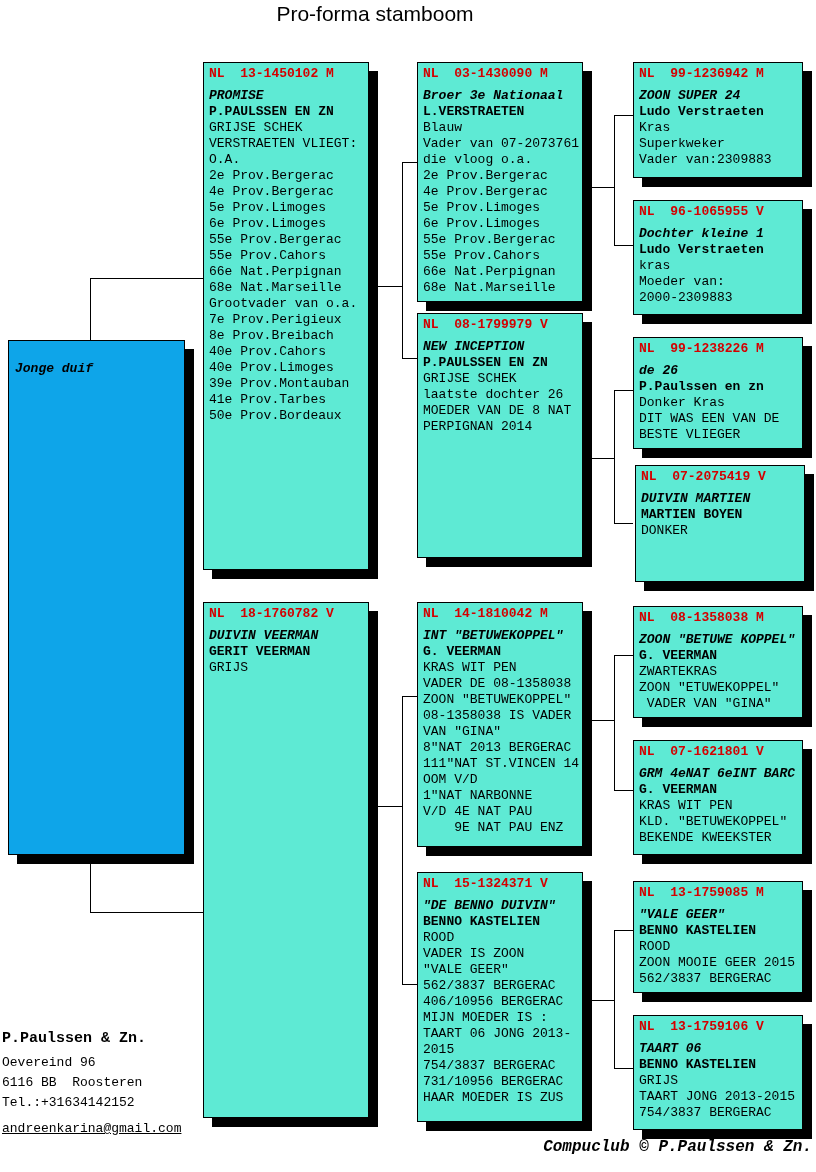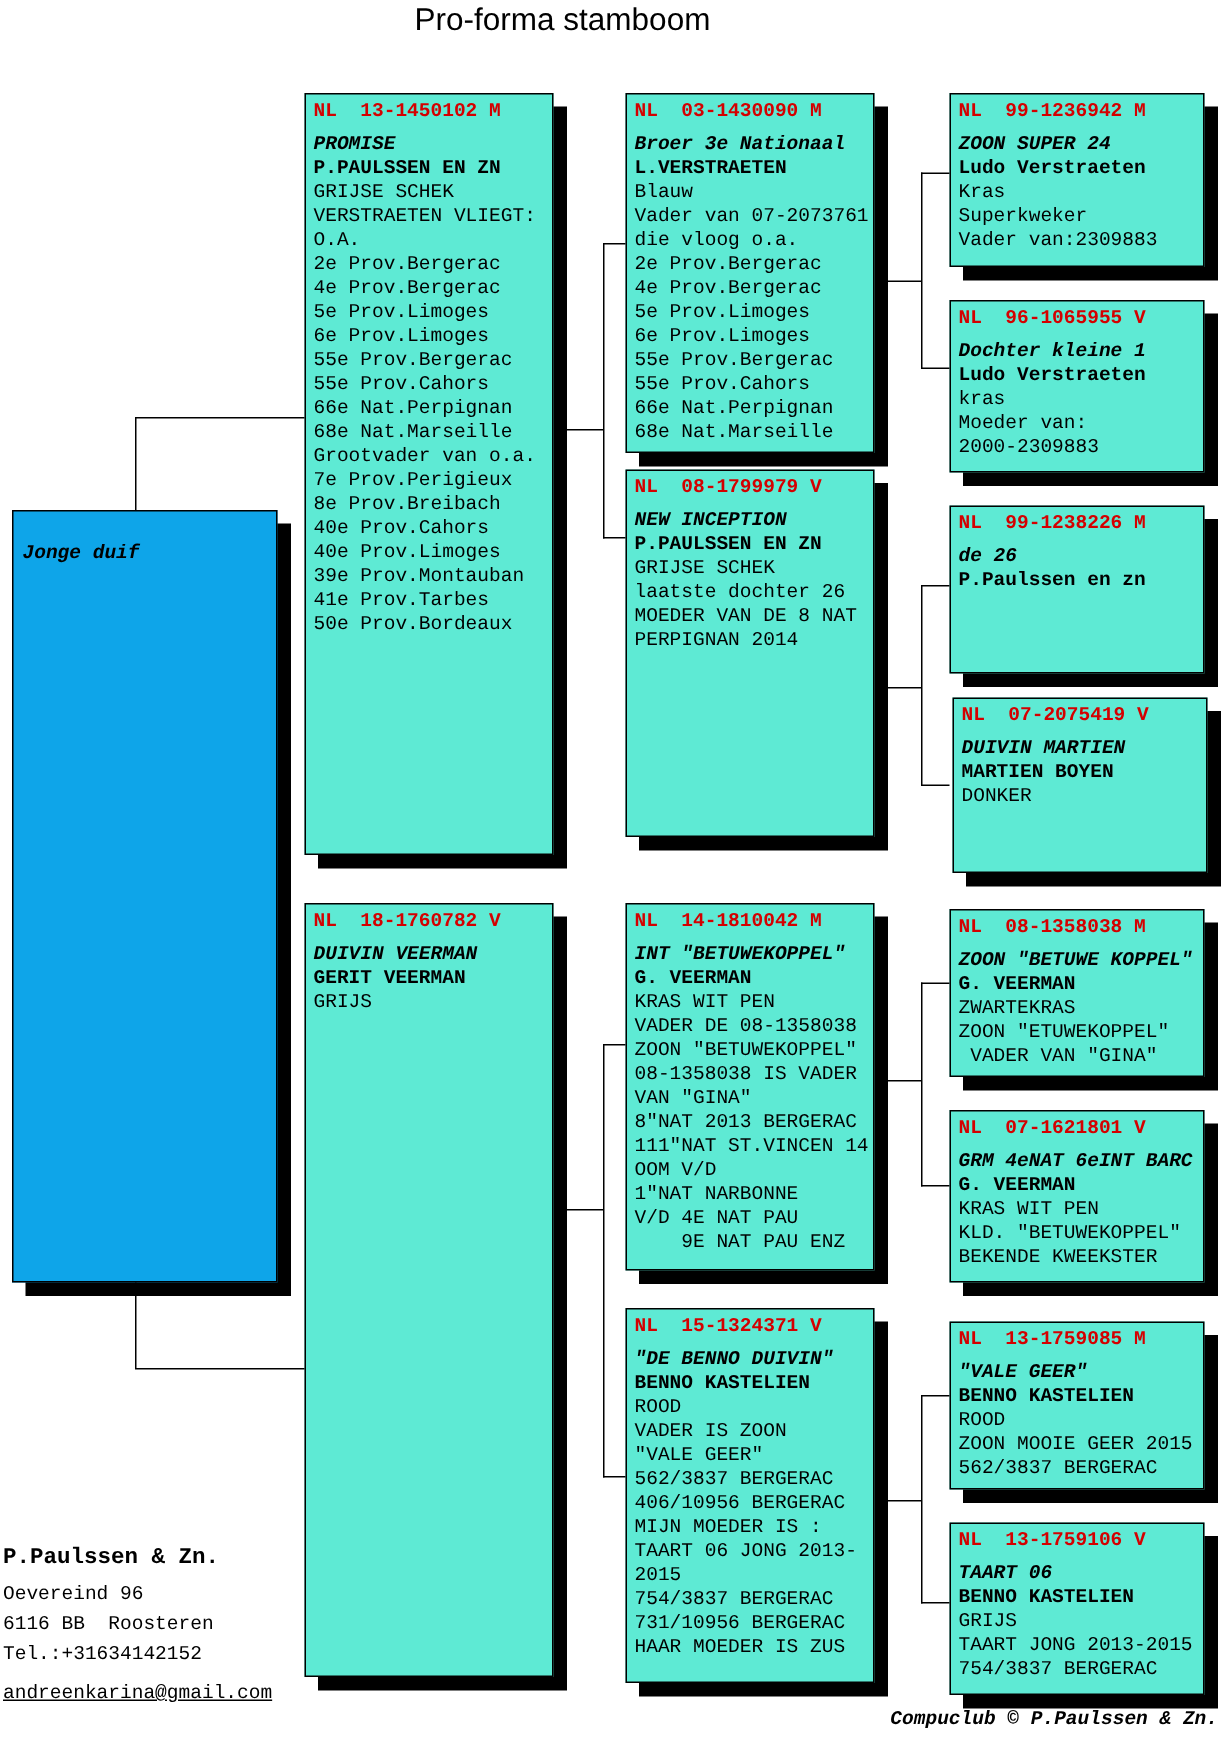--- a/index.html
+++ b/index.html
@@ -17,21 +17,21 @@
   .subject-box{position:absolute;background:#0ea5e9;border:1px solid #000;
         box-shadow:9px 9px 0 #000;box-sizing:border-box;padding:20px 4px 0 6px;
         font-size:13px;line-height:16px;}
   .subject-label{font-weight:bold;font-style:italic;white-space:pre;}
   .hline{position:absolute;height:1px;background:#000;}
   .vline{position:absolute;width:1px;background:#000;}
   .footer-owner{position:absolute;left:2px;top:1030px;font-size:15px;font-weight:bold;white-space:pre;}
   .footer-line{position:absolute;left:2px;font-size:13px;white-space:pre;}
   .footer-email{position:absolute;left:2px;top:1121px;font-size:13px;white-space:pre;
                 text-decoration:underline;}
-  .credit{position:absolute;right:4px;top:1138px;font-size:13px;font-weight:bold;
+  .credit{position:absolute;right:4px;top:1138px;font-size:16px;font-weight:bold;
           font-style:italic;white-space:pre;}
 </style>
 </head>
 <body>
 
 <div class="title">Pro-forma stamboom</div>
 
 <div class="subject-box" style="left:8px;top:340px;width:177px;height:515px">
   <div class="subject-label">Jonge duif</div>
 </div>
@@ -154,20 +154,25 @@
   <div class="plines">
       <div class="pline">kras</div>
       <div class="pline">Moeder van:</div>
       <div class="pline">2000-2309883</div>
     </div>
 </div>
 <div class="pbox" style="left:633px;top:337px;width:170px;height:112px">
   <div class="ring">NL  99-1238226 M</div>
   <div class="pname">de 26</div>
   <div class="powner">P.Paulssen en zn</div>
+  <div class="plines">
+      <div class="pline">Donker Kras</div>
+      <div class="pline">DIT WAS EEN VAN DE</div>
+      <div class="pline">BESTE VLIEGER</div>
+    </div>
 </div>
 <div class="pbox" style="left:635px;top:465px;width:170px;height:117px">
   <div class="ring">NL  07-2075419 V</div>
   <div class="pname">DUIVIN MARTIEN</div>
   <div class="powner">MARTIEN BOYEN</div>
   <div class="plines">
       <div class="pline">DONKER</div>
     </div>
 </div>
 <div class="pbox" style="left:633px;top:606px;width:170px;height:112px">

